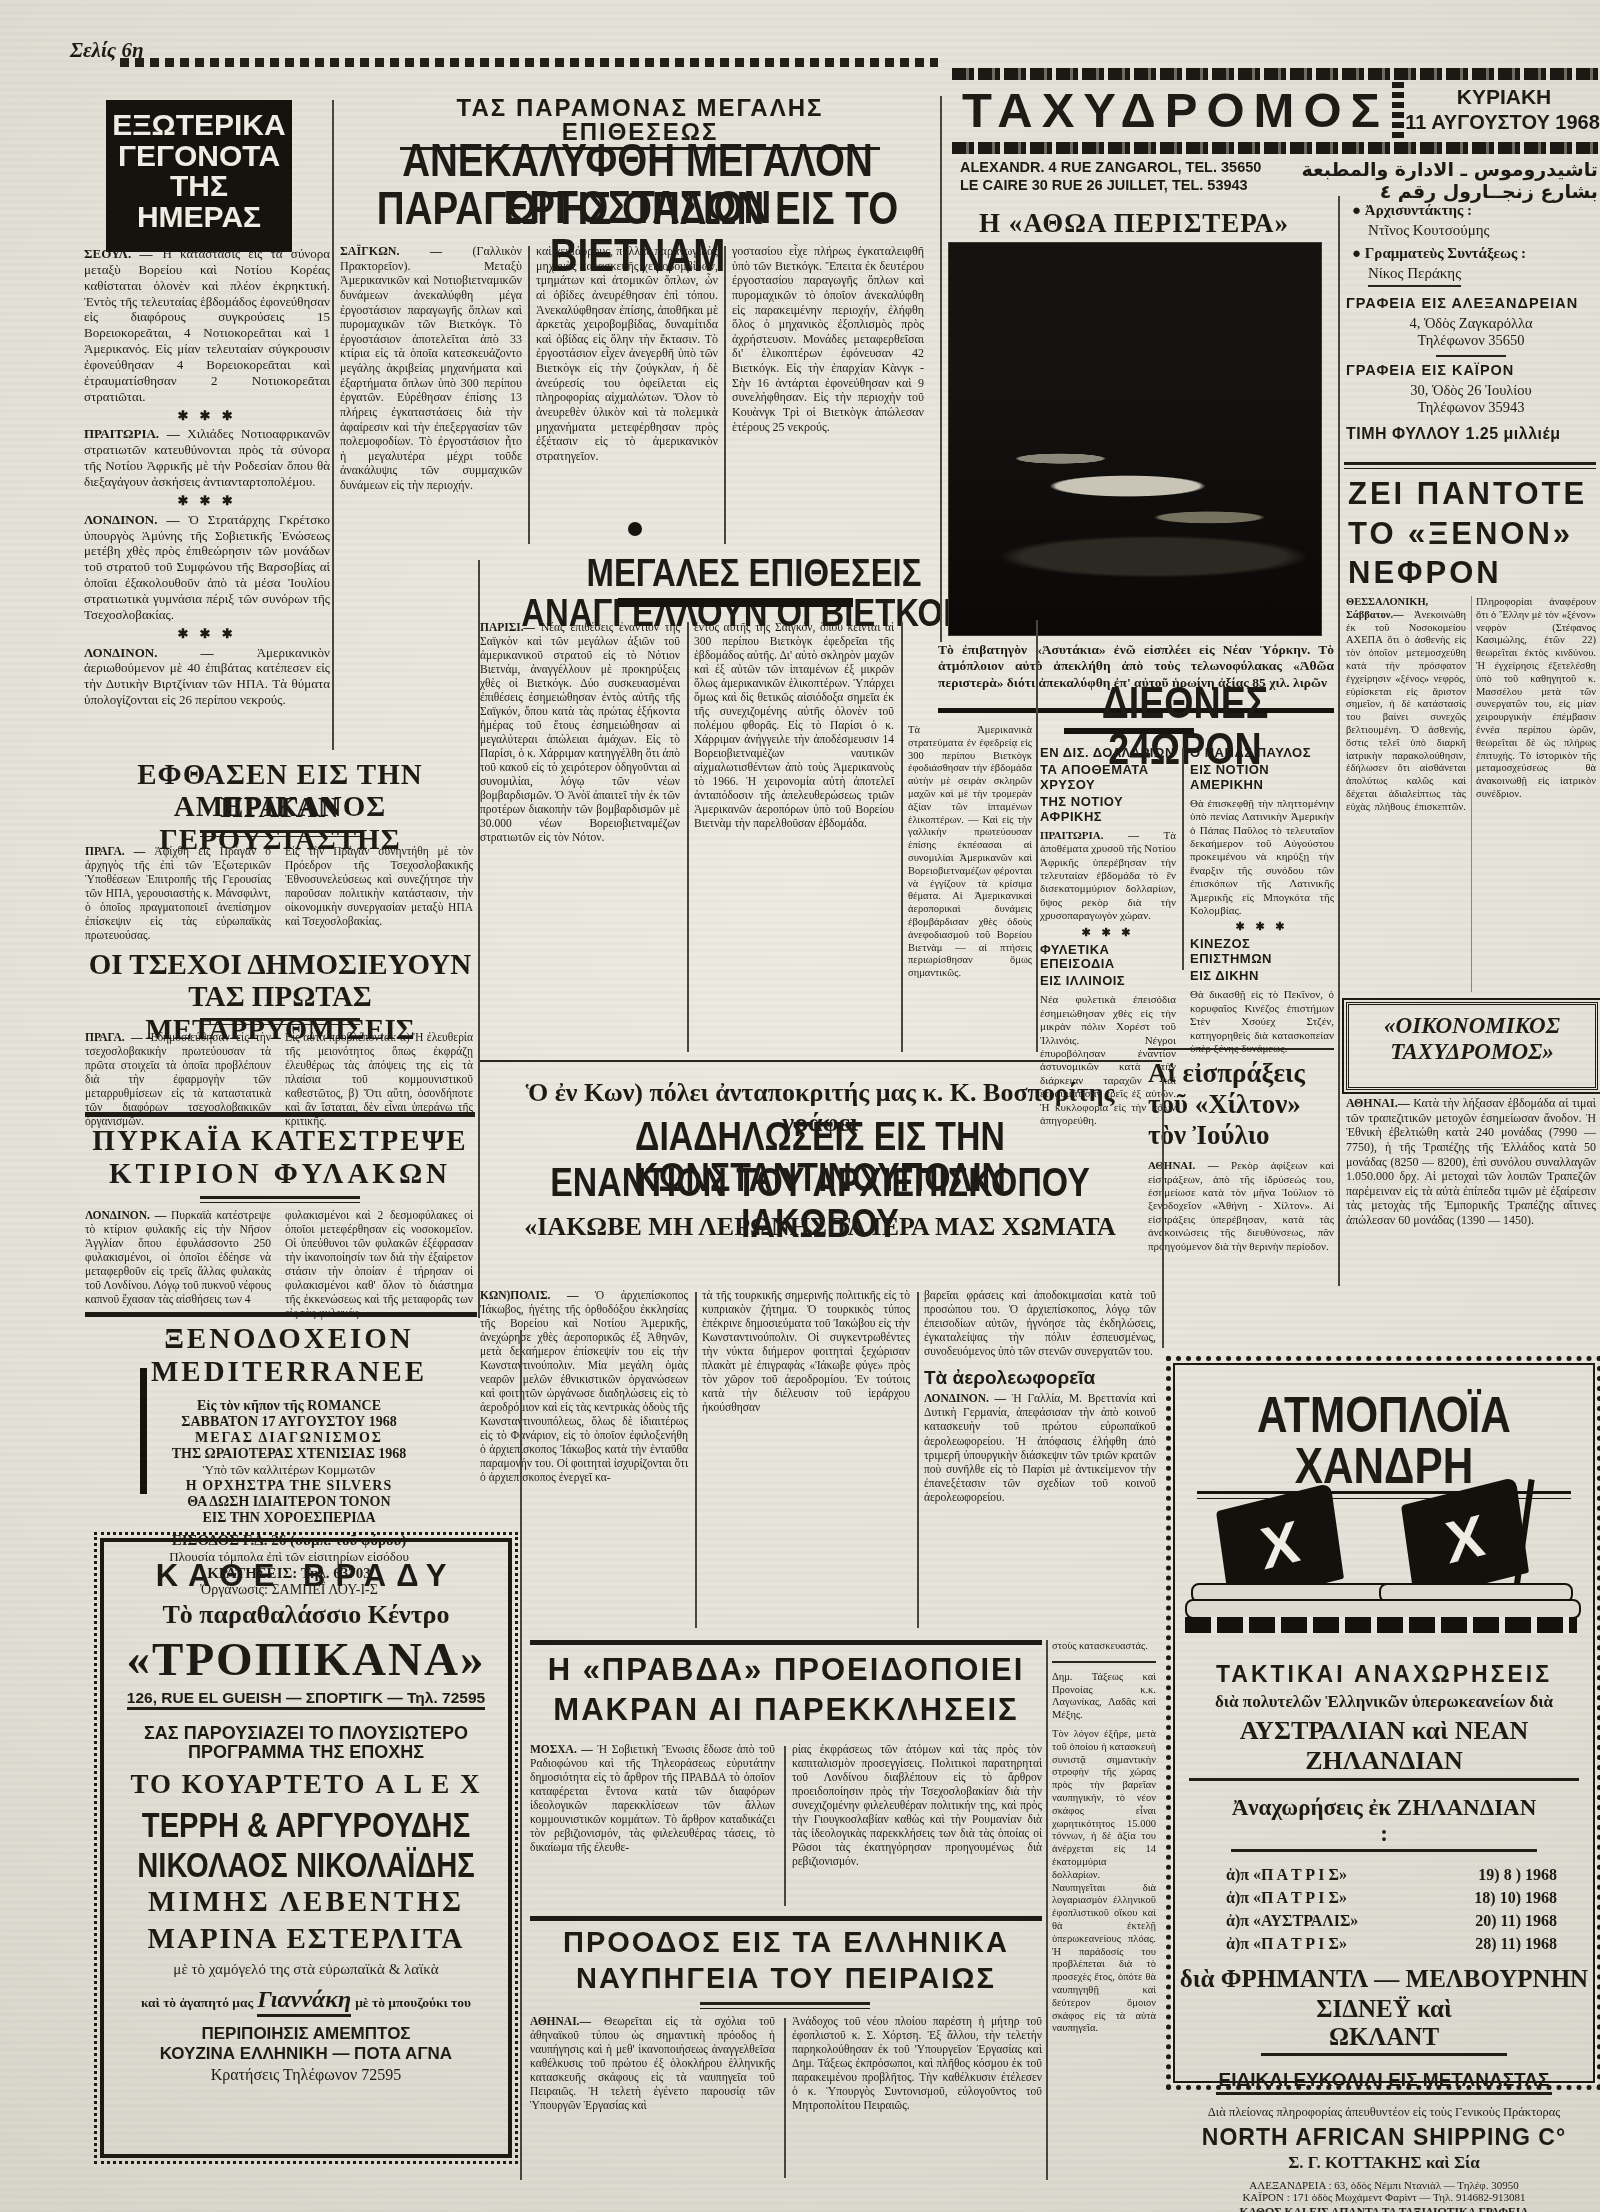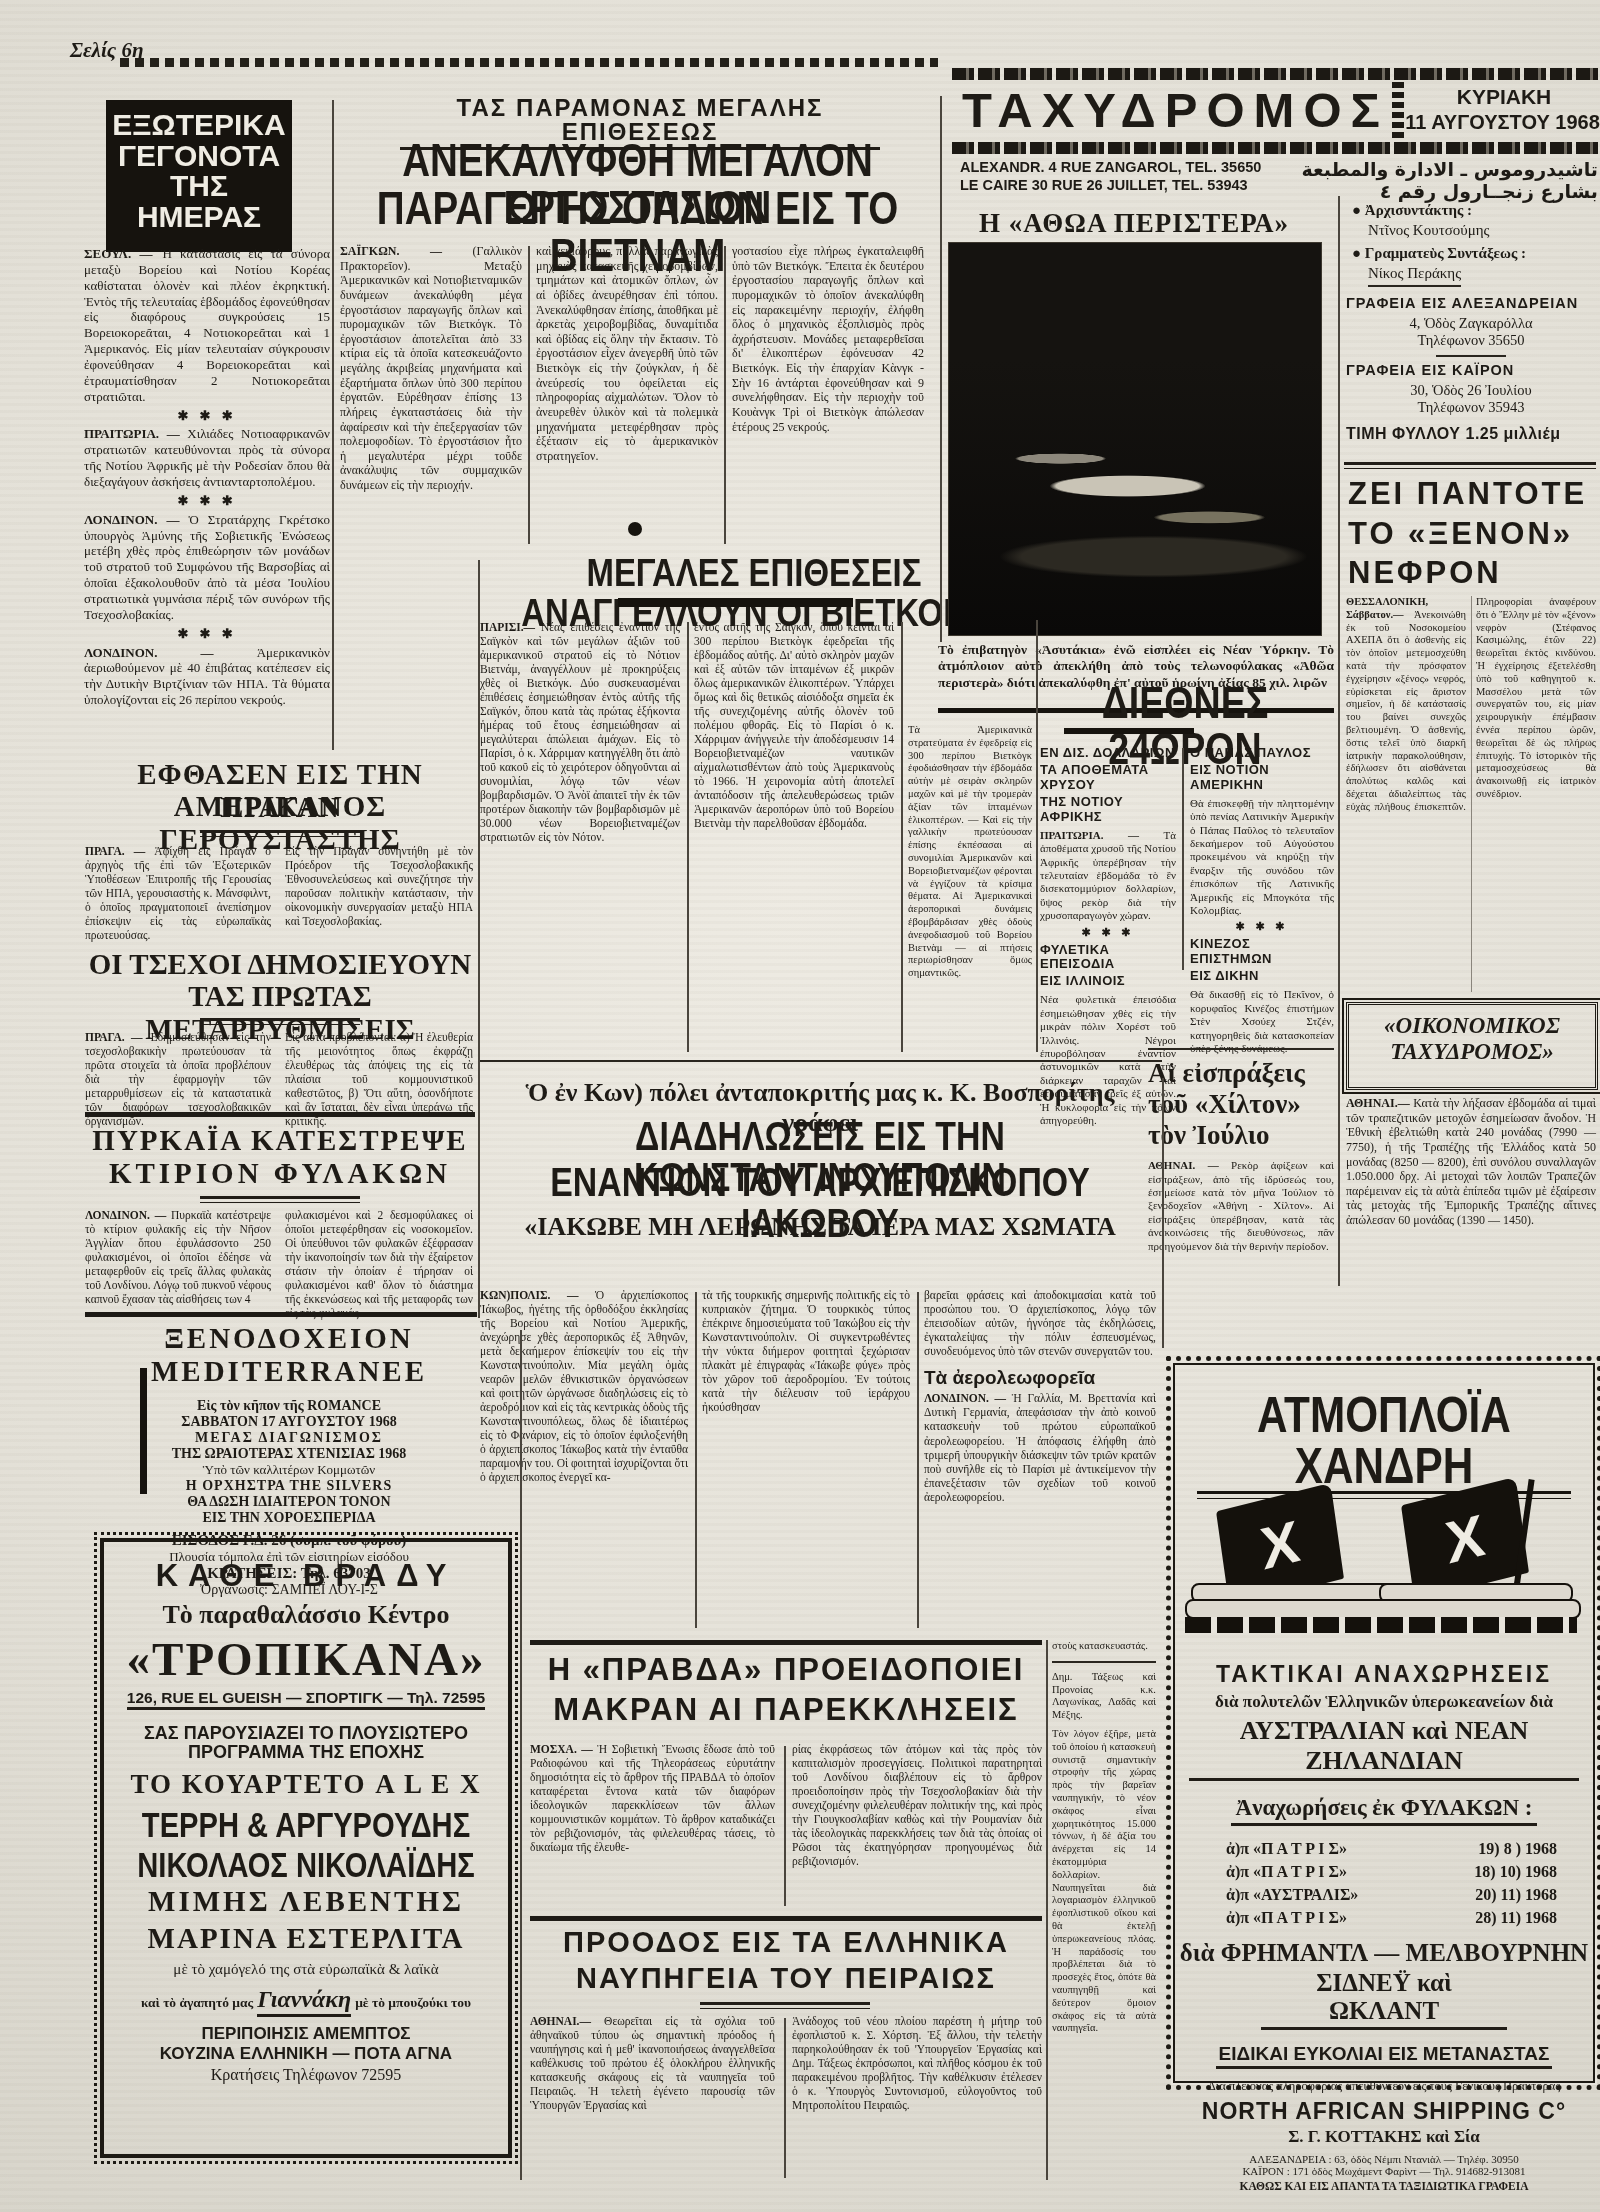--- a/index.html
+++ b/index.html
@@ -300,21 +300,21 @@
         </div>
       <div style="position:absolute;left:330px;top:0px;width:6px;height:110px;background:#14110c;transform:rotate(8deg);"></div>
       <div class="hullrow" style="left:0px;top:104px;width:250px;"></div>
       <div class="hullrow" style="left:188px;top:104px;width:190px;"></div>
       <div class="hullrow" style="left:-6px;top:120px;width:392px;"></div>
       <div class="dashstrip" style="left:-6px;top:138px;width:392px;"></div>
     </div>
     <div class="ctr sh" style="font-size:23px;letter-spacing:3px;margin-top:164px;">ΤΑΚΤΙΚΑΙ ΑΝΑΧΩΡΗΣΕΙΣ</div>
     <div class="ctr" style="font-size:17px;font-weight:bold;margin-top:6px;">διὰ πολυτελῶν Ἑλληνικῶν ὑπερωκεανείων διὰ</div>
     <div class="ctr srh underl" style="font-size:26px;margin:4px 18px 0 18px;">ΑΥΣΤΡΑΛΙΑΝ καὶ ΝΕΑΝ ΖΗΛΑΝΔΙΑΝ</div>
-    <div class="ctr underl" style="font-size:23px;font-weight:bold;margin:14px 60px 0 60px;">Ἀναχωρήσεις ἐκ ΦΥΛΑΚΩΝ :</div>
+    <div class="ctr underl" style="font-size:23px;font-weight:bold;margin:14px 60px 0 60px;">Ἀναχωρήσεις ἐκ ΖΗΛΑΝΔΙΑΝ :</div>
     <div style="margin:14px 40px 0 55px;font-size:16px;font-weight:bold;">
       <div style="display:flex;justify-content:space-between;">
         <span>ἀ)π «Π Α Τ Ρ Ι Σ»</span>
           <span>19) 8 ) 1968</span>
         </div>
       <div style="display:flex;justify-content:space-between;margin-top:5px;">
         <span>ἀ)π «Π Α Τ Ρ Ι Σ»</span>
           <span>18) 10) 1968</span>
         </div>
       <div style="display:flex;justify-content:space-between;margin-top:5px;">

